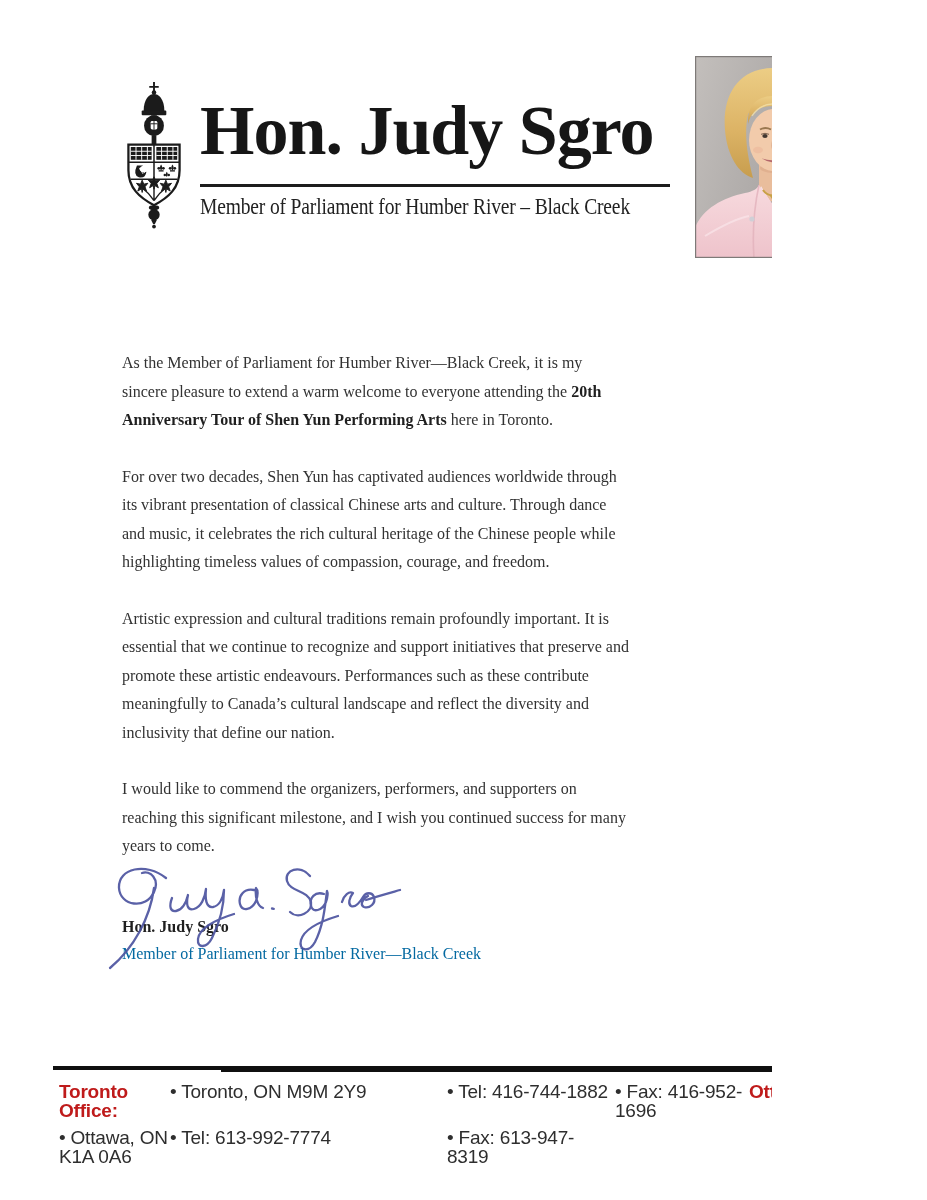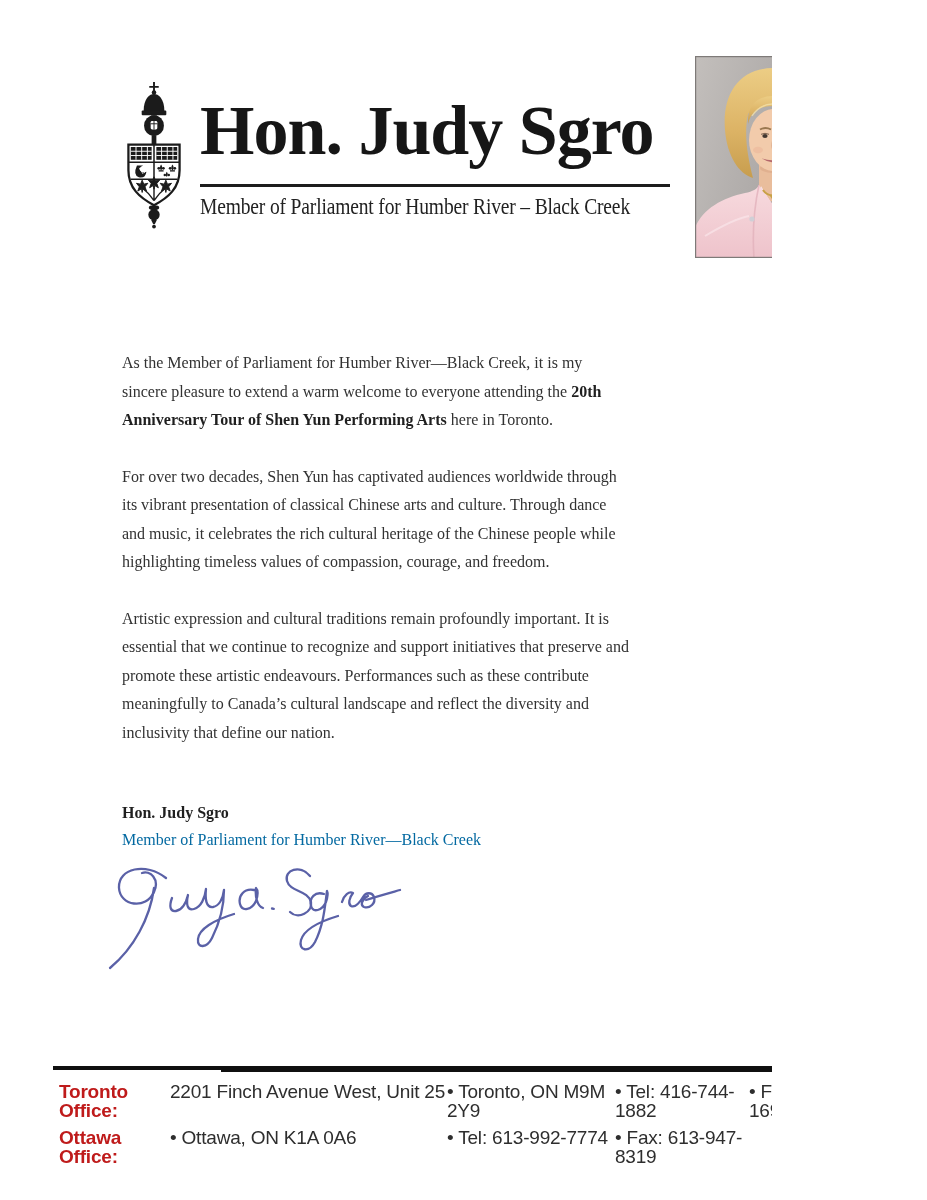--- a/index.html
+++ b/index.html
@@ -194,20 +194,23 @@
 Anniversary Tour of Shen Yun Performing Arts</b><span> here in Toronto.</span></p>
     <p class="para">For over two decades, Shen Yun has captivated audiences worldwide through
 its vibrant presentation of classical Chinese arts and culture. Through dance
 and music, it celebrates the rich cultural heritage of the Chinese people while
 highlighting timeless values of compassion, courage, and freedom.</p>
     <p class="para">Artistic expression and cultural traditions remain profoundly important. It is
 essential that we continue to recognize and support initiatives that preserve and
 promote these artistic endeavours. Performances such as these contribute
 meaningfully to Canada’s cultural landscape and reflect the diversity and
 inclusivity that define our nation.</p>
+    <p class="para">I would like to commend the organizers, performers, and supporters on
+reaching this significant milestone, and I wish you continued success for many
+years to come.</p>
     <div class="sig-block">
       <div class="signer-name">Hon. Judy Sgro</div>
       <div class="signer-title">Member of Parliament for Humber River—Black Creek</div>
     </div>
   </div>
 
   <div class="signature">
     <svg viewBox="0 0 302 112" width="302" height="112">
       <g fill="none" stroke="#4d54a0" stroke-width="2.3" stroke-linecap="round" stroke-linejoin="round" opacity=".92">
         <path d="M64,16 C44,0 16,6 17,26 C18,44 44,48 52,30 C58,17 48,8 40,11"></path>
@@ -221,21 +224,20 @@
         <path d="M264,38 C276,34 291,30 298,28"></path>
       </g>
     </svg>
   </div>
 
   <div class="footer-rule"></div>
   <div class="footer-rule-step"></div>
 
   <div class="footer">
     <div class="office-label">Toronto Office:</div>
-    <div>2201 Finch Avenue West, Unit 25</div>
     <div>•  Toronto, ON M9M 2Y9</div>
     <div>•  Tel: 416-744-1882</div>
     <div>•  Fax: 416-952-1696</div>
 
     <div class="office-label">Ottawa Office:</div>
     <div>•  Ottawa, ON K1A 0A6</div>
     <div>•  Tel: 613-992-7774</div>
     <div>•  Fax: 613-947-8319</div>
   </div>
 

